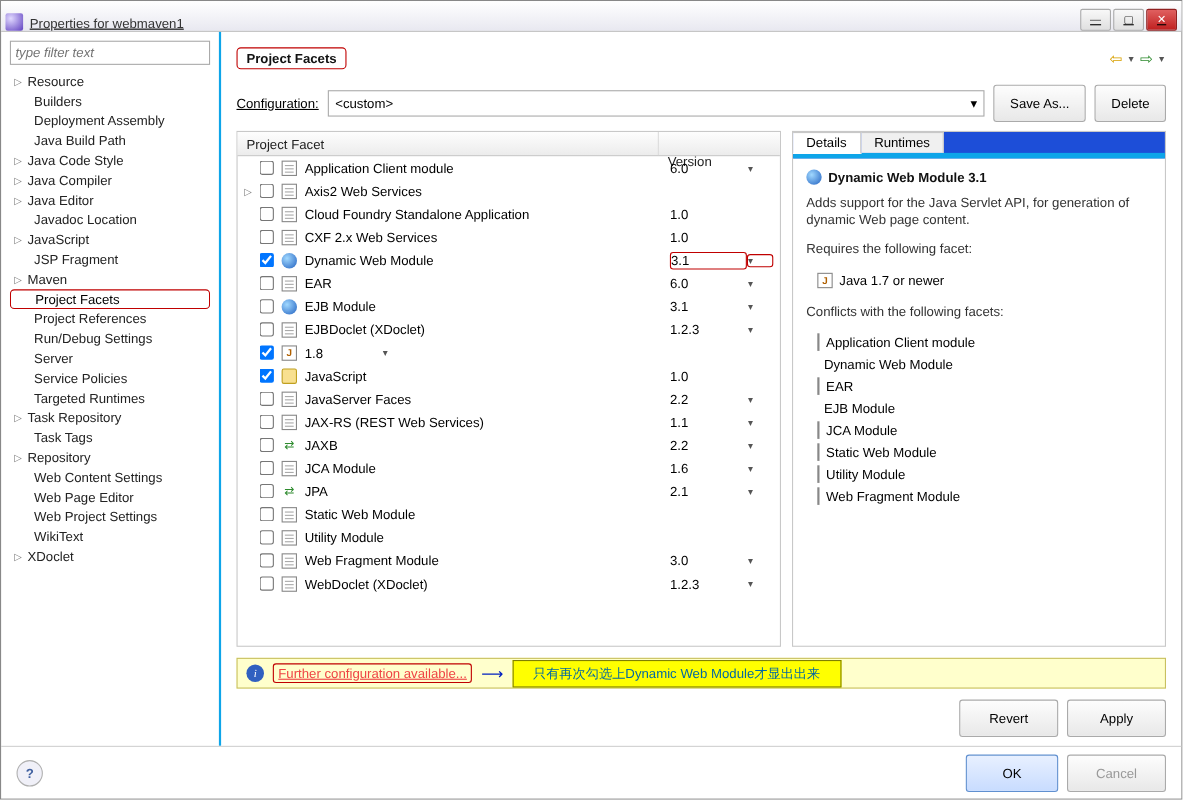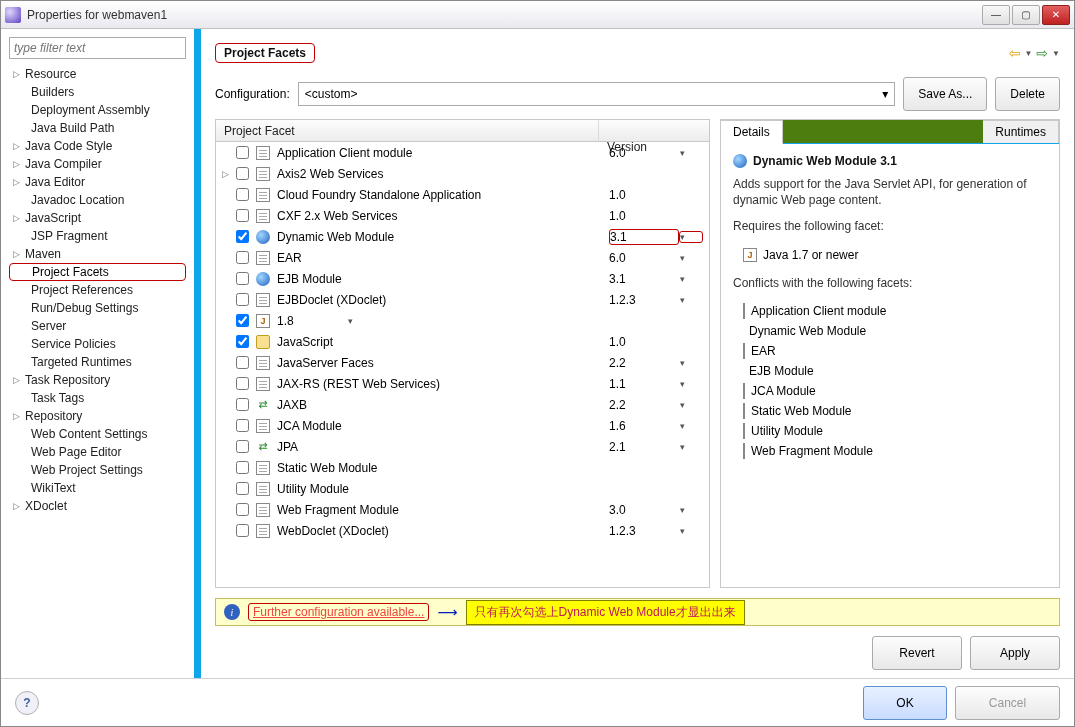--- a/index.html
+++ b/index.html
@@ -1,71 +1,71 @@
 <!DOCTYPE html>
 <html><head>
 <meta charset="utf-8">
 <style>
 * { box-sizing: border-box; margin: 0; padding: 0; font-family: "Segoe UI", Tahoma, sans-serif; font-size: 12px; }
 html, body { width: 1075px; height: 727px; overflow: hidden; background: #f0f0f0; }
 .window { width: 1075px; height: 727px; background: #fff; border: 1px solid #888; display: flex; flex-direction: column; }
-.titlebar { height: 28px; background: linear-gradient(#fff, #e8e8f0); display: flex; align-items: center; padding: 0 4px; border-bottom: 1px solid #c0c0c0; }
+.titlebar { height: 28px; background: linear-gradient(#fff, #e8e8f0); display: flex; align-items: flex-end; padding: 0 4px; border-bottom: 1px solid #c0c0c0; text-decoration: underline; }
 .titlebar .app-icon { width: 16px; height: 16px; background: radial-gradient(circle at 30% 30%, #e0d8ff, #6040c0); border-radius: 2px; margin-right: 6px; }
 .titlebar .title { flex: 1; color: #333; }
 .win-controls { display: flex; gap: 2px; }
 .win-btn { width: 28px; height: 20px; background: linear-gradient(#f8f8f8,#e0e0e0); border: 1px solid #aaa; display: flex; align-items: center; justify-content: center; font-size: 10px; color: #333; border-radius: 2px; }
 .win-btn.close { background: linear-gradient(#e06060,#c02020); color: #fff; border-color: #902020; }
 .body { flex: 1; display: flex; min-height: 0; }
-.sidebar { width: 200px; border-right: 7px solid #0ea5e9; padding: 8px; display: flex; flex-direction: column; }
+.sidebar { width: 200px; border-right: 2px solid #0ea5e9; padding: 8px; display: flex; flex-direction: column; }
 .filter-input { width: 100%; height: 22px; border: 1px solid #aaa; padding: 0 4px; color: #888; font-style: italic; margin-bottom: 6px; }
 .tree { flex: 1; overflow: auto; }
 .tree-item { display: flex; align-items: center; height: 18px; padding-left: 4px; cursor: default; color: #222; }
 .tree-item.indent { padding-left: 22px; }
 .tree-caret { width: 12px; display: inline-block; color: #777; font-size: 9px; }
 .tree-item.selected { color: #000; border: 1.5px solid #c00000; border-radius: 4px; background: #fff; }
 .main { flex: 1; display: flex; flex-direction: column; padding: 10px 14px 8px 14px; min-width: 0; }
 .heading-row { display: flex; align-items: center; justify-content: space-between; height: 28px; }
 .heading-box { border: 1.5px solid #c00000; border-radius: 4px; padding: 2px 8px; font-weight: bold; color: #111; position: relative; }
 .nav-icons { display: flex; align-items: center; gap: 4px; color: #888; }
 .nav-arrow { font-size: 14px; }
 .nav-arrow.back { color: #d8a000; }
 .nav-arrow.fwd { color: #2e8b2e; }
 .caret-down { font-size: 8px; color: #555; }
 .config-row { display: flex; align-items: center; gap: 8px; margin: 10px 0 8px 0; }
-.config-label { }
+.config-label { text-decoration: underline; }
 .config-select { flex: 1; height: 24px; border: 1px solid #aaa; background: #fff; display: flex; align-items: center; justify-content: space-between; padding: 0 6px; }
 .btn { height: 24px; padding: 16px 14px; background: linear-gradient(#fdfdfd,#e8e8e8); border: 1px solid #aaa; border-radius: 3px; display: inline-flex; align-items: center; justify-content: center; cursor: default; }
 .content-row { flex: 1; display: flex; gap: 10px; min-height: 0; }
 .facet-table { flex: 1; border: 1px solid #c8c8c8; display: flex; flex-direction: column; min-width: 0; }
 .thead { display: flex; background: linear-gradient(#fdfdfd,#ececec); border-bottom: 1px solid #c8c8c8; height: 22px; }
 .th { padding: 0 8px; display: flex; align-items: center; border-right: 1px solid #dcdcdc; color: #222; }
 .th.facet { flex: 1; }
 .th.ver { width: 110px; margin-top: 27px; }
 .tbody { flex: 1; overflow-y: auto; }
 .trow { display: flex; align-items: center; height: 21px; padding: 0 6px; }
 .trow .exp { width: 14px; font-size: 9px; color: #777; }
 .trow input[type=checkbox] { margin: 0 6px 0 0; width: 13px; height: 13px; }
 .trow .ficon { width: 16px; height: 16px; margin-right: 6px; display: inline-flex; align-items: center; justify-content: center; }
 .trow .fname { flex: 1; white-space: nowrap; overflow: hidden; text-overflow: ellipsis; }
 .trow .ver { width: 70px; }
 .trow .vcaret { width: 24px; color: #555; font-size: 9px; display: flex; justify-content: flex-start; border: 1px solid transparent; }
 .trow.highlighted .ver, .trow.highlighted .vcaret { border: 1.5px solid #c00000; border-radius: 3px; }
 .details-panel { width: 340px; border: 1px solid #c8c8c8; display: flex; flex-direction: column; }
-.tabs { display: flex; background: #4d7c0f; border-bottom: 1px solid #0ea5e9; height: 24px; justify-content: space-between; }
+.tabs { display: flex; background: #1d4ed8; border-bottom: 5px solid #0ea5e9; height: 24px; }
 .tab { padding: 0 12px; display: flex; align-items: center; border-right: 1px solid #c8c8c8; border-top: 1px solid #c8c8c8; background: #f0f0f0; }
 .tab.active { background: #fff; border-bottom: 1px solid #fff; margin-bottom: -1px; }
 .details-body { padding: 10px 12px; overflow: auto; flex: 1; }
 .details-title { font-weight: bold; color: #111; display: flex; align-items: center; gap: 6px; margin-bottom: 8px; }
 .details-body p { color: #333; margin-bottom: 10px; line-height: 1.35; }
 .dep-list { list-style: none; margin-bottom: 10px; }
 .dep-list li { display: flex; align-items: center; gap: 6px; height: 20px; padding-left: 10px; }
 .info-bar { margin-top: 10px; background: #ffffcc; border: 1px solid #c8c060; height: 28px; display: flex; align-items: center; padding: 0 8px; gap: 8px; }
 .info-bar .link { color: #ef4444; text-decoration: underline; border: 1.5px solid #c00000; border-radius: 3px; padding: 1px 4px; }
 .info-i { width: 16px; height: 16px; border-radius: 50%; background: #3060c0; color: #fff; display: inline-flex; align-items: center; justify-content: center; font-style: italic; font-size: 10px; font-family: serif; }
-.callout { background: #ffff00; border: 1px solid #808000; padding: 3px 8px; color: #be185d; }
+.callout { background: #ffff00; border: 1px solid #808000; padding: 3px 18px; color: #0369a1; }
 .button-row { display: flex; justify-content: flex-end; gap: 8px; padding: 10px 0 0 0; text-align: right; }
 .footer { border-top: 1px solid #d0d0d0; height: 48px; display: flex; align-items: center; justify-content: space-between; padding: 0 14px; }
 .help-icon { width: 24px; height: 24px; border-radius: 50%; border: 1px solid #b0b0b0; background: #f0f0f8; display: flex; align-items: center; justify-content: center; color: #4060a0; font-weight: bold; }
 .btn.primary { background: linear-gradient(#e8f0ff,#c8dcff); border-color: #6090d0; }
 .btn.disabled { color: #999; }
 .icon-page { width: 14px; height: 14px; background: #fff; border: 1px solid #888; position: relative; }
 .icon-page::after { content: ""; position: absolute; top: 3px; left: 2px; right: 2px; height: 1px; background: #aaa; box-shadow: 0 3px 0 #aaa, 0 6px 0 #aaa; }
 .icon-globe { width: 14px; height: 14px; border-radius: 50%; background: radial-gradient(circle at 35% 35%, #a0d8ff, #2060c0); }
 .icon-j { width: 14px; height: 14px; background: #fff; border: 1px solid #888; color: #b06000; font-weight: bold; font-size: 9px; display: inline-flex; align-items: center; justify-content: center; }
 .icon-js { width: 14px; height: 14px; background: #f8e090; border: 1px solid #c0a020; border-radius: 2px; }
@@ -464,16 +464,16 @@
         <span class="btn" style="width:90px">Revert</span>
         <span class="btn" style="width:90px">Apply</span>
       </div>
     </div>
   </div>
 
   <div class="footer">
     <span class="help-icon">?</span>
     <div style="display:flex; gap:8px;">
       <span class="btn primary" style="width:84px">OK</span>
-      <span class="btn disabled" style="width:105px">Cancel</span>
+      <span class="btn disabled" style="width:90px">Cancel</span>
     </div>
   </div>
 </div>
 
 </body></html>

